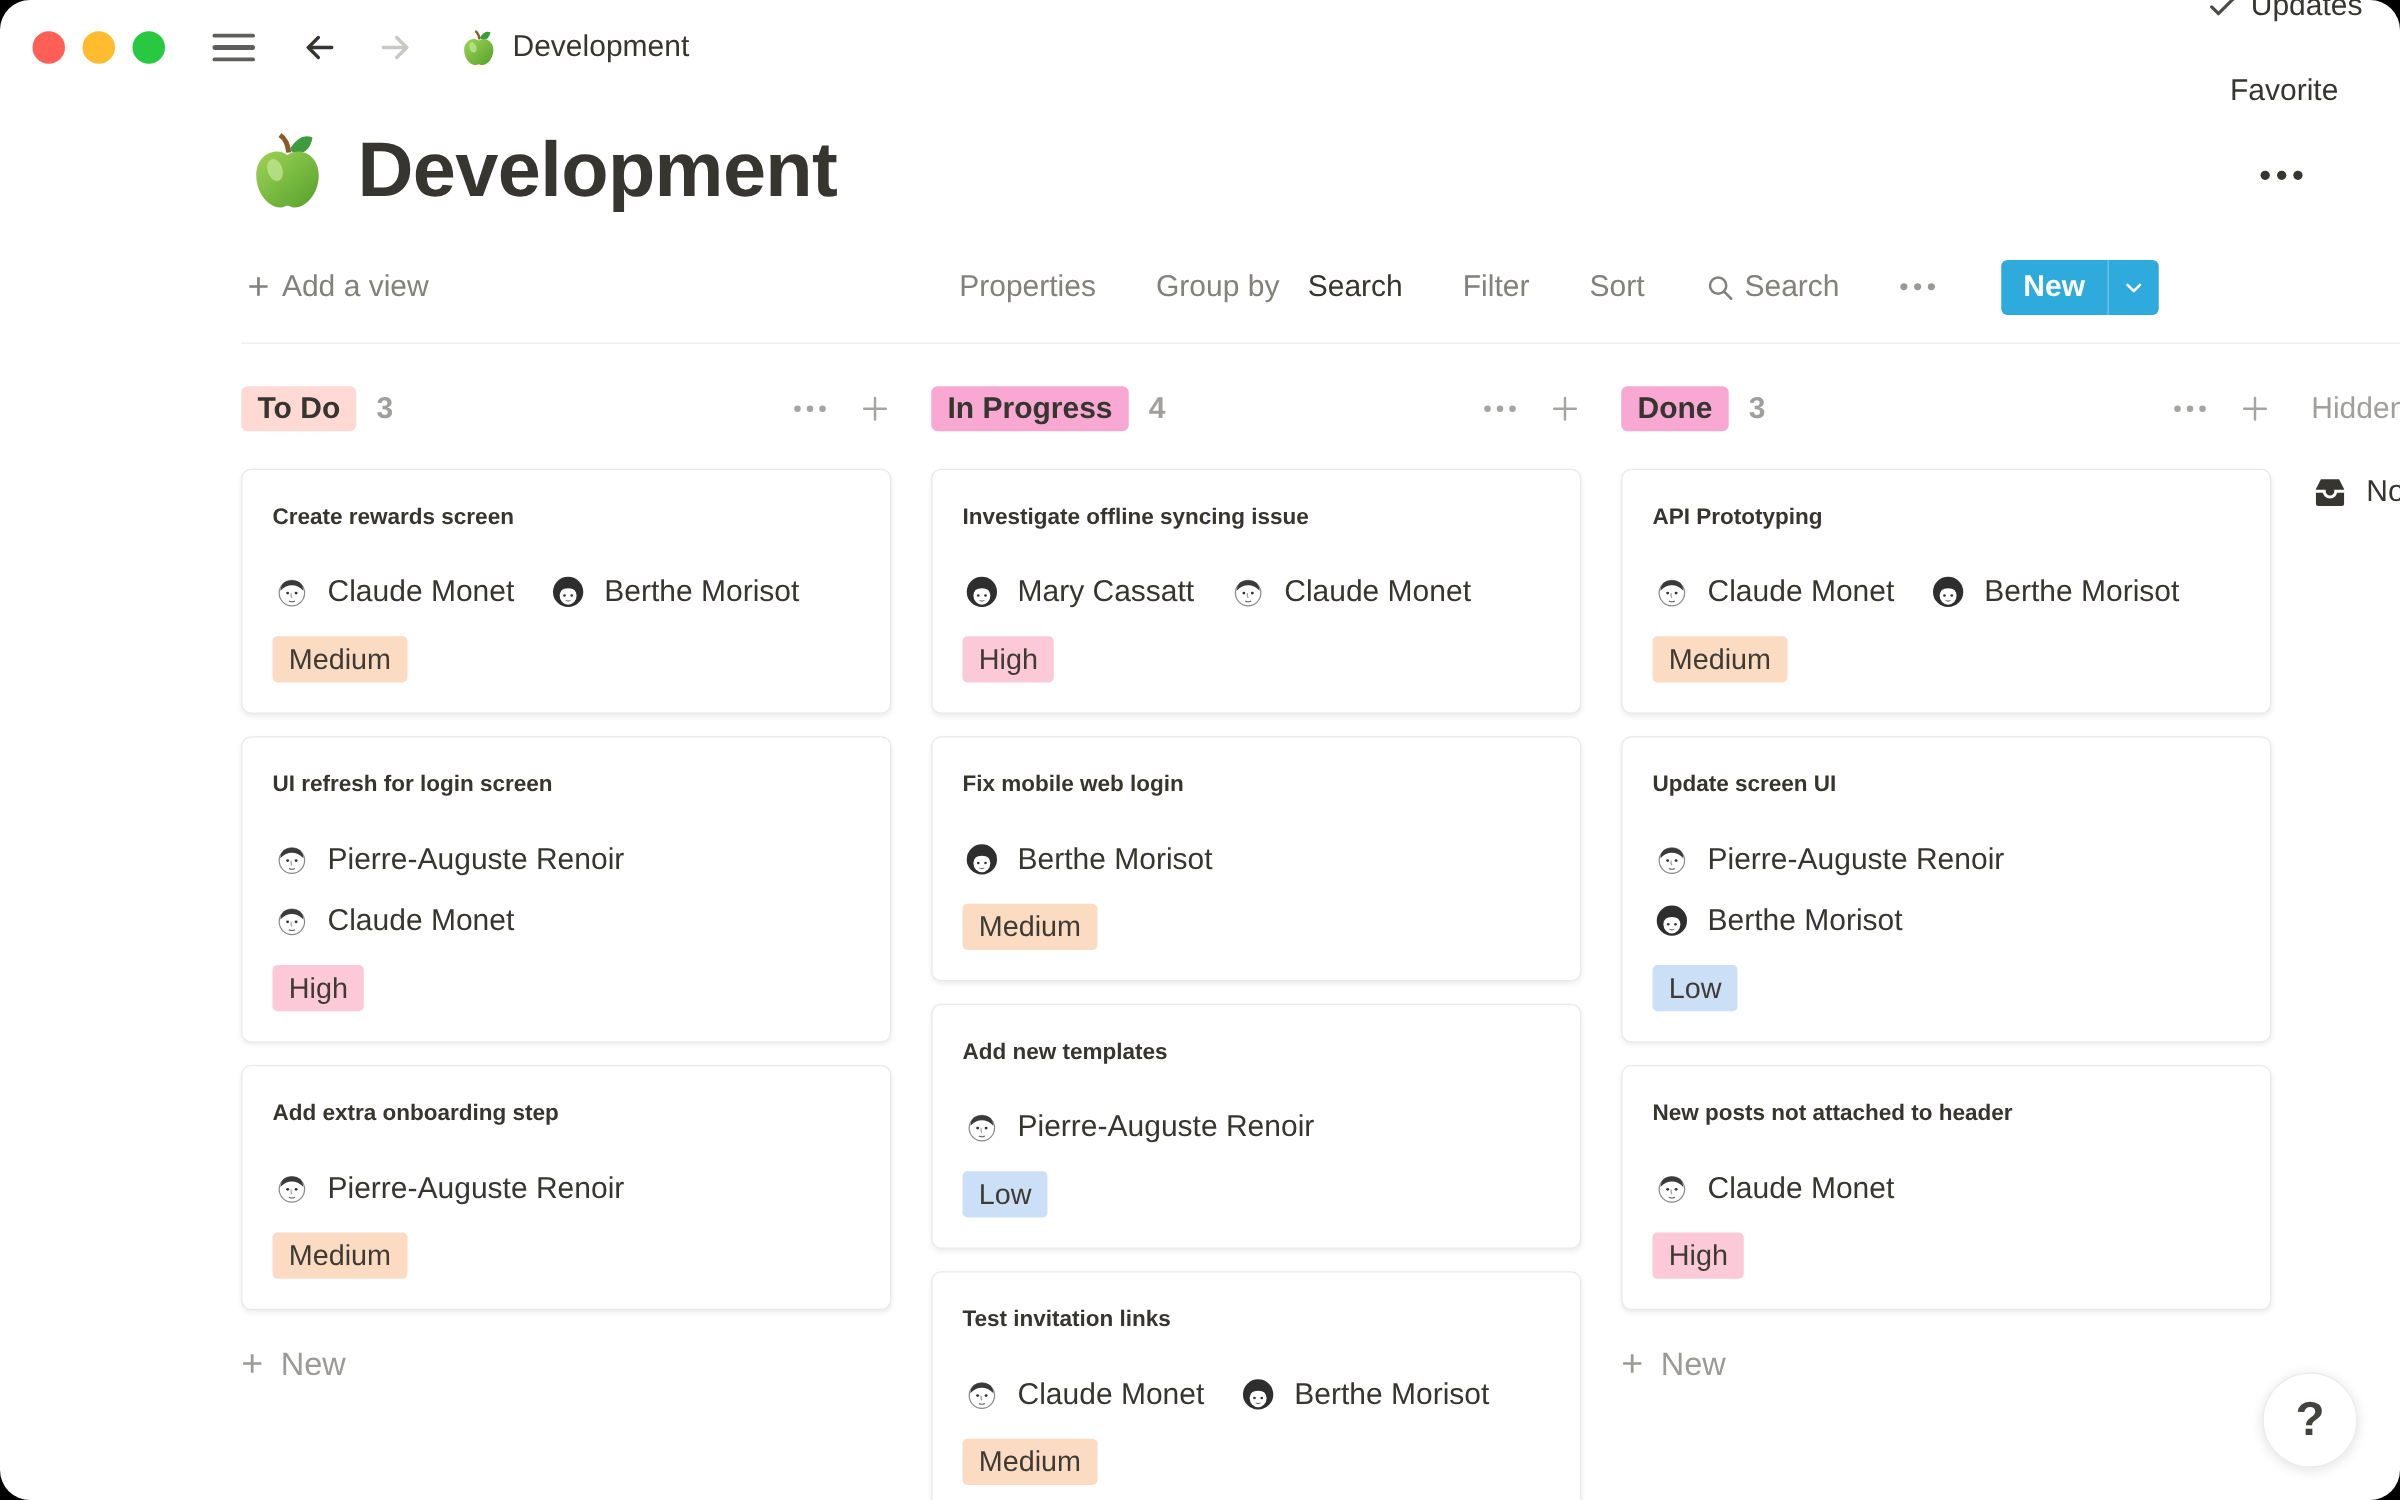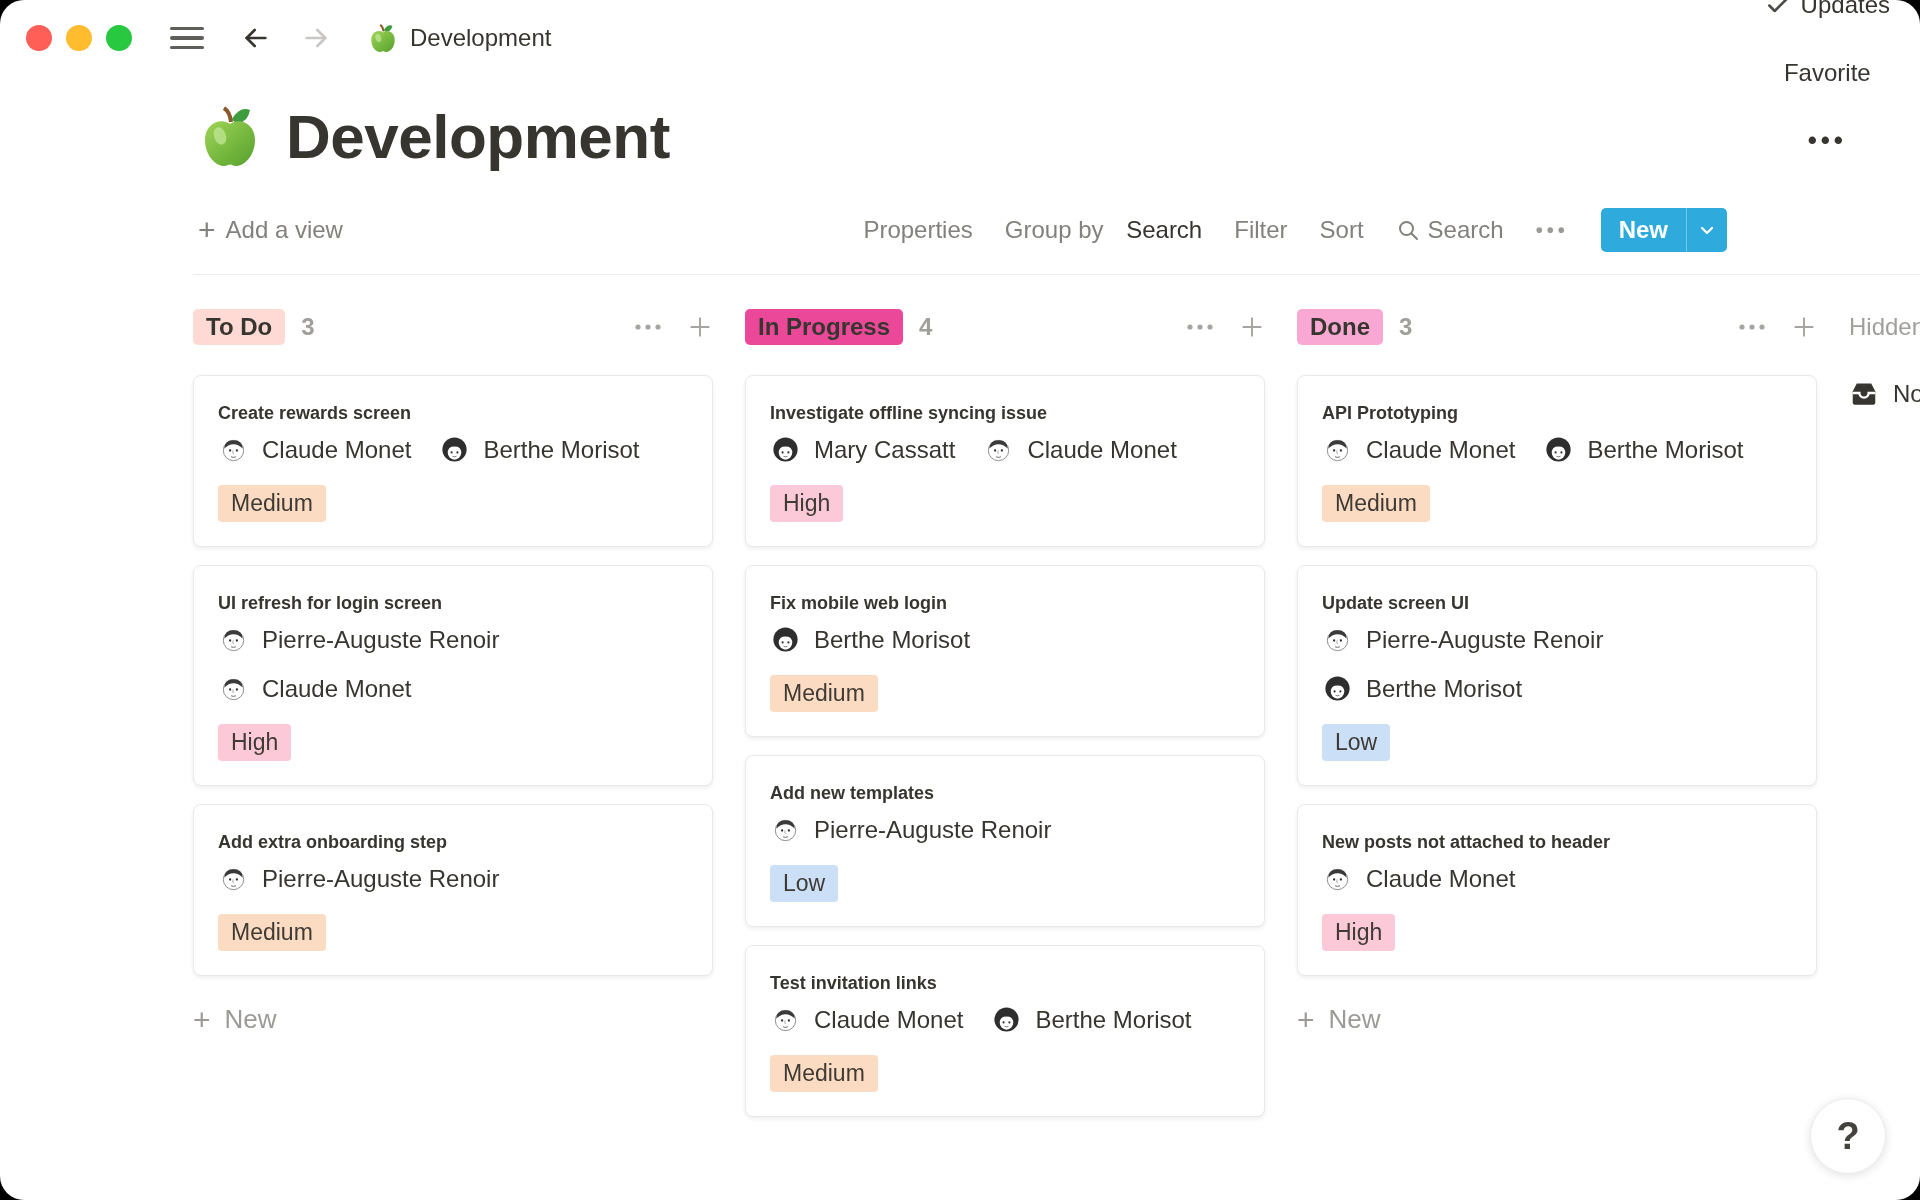--- a/index.html
+++ b/index.html
@@ -18,41 +18,41 @@
   .breadcrumb { display:flex; align-items:center; gap:12px; margin-left:36px; font-size:24px; }
   .topbar-right { margin-left:auto; display:flex; align-items:center; gap:40px; font-size:24px;flex-direction:column; }
   .topbar-right .item { display:flex; align-items:center; gap:10px; cursor:pointer; }
   .dots { letter-spacing:4px; font-size:26px; font-weight:700; color:#37352F; line-height:1; }
   .dots.gray { color:#9A9996; font-size:20px; }
   
   .page-head { display:flex; align-items:center; gap:24px; margin:24px 0 0 198px; }
   .page-title { font-size:62px; font-weight:700; letter-spacing:-0.5px; color:#37352F; }
   .view-toolbar { display:flex; align-items:center; margin:36px 0 0 198px; padding-right:193px; }
   .add-view { display:flex; align-items:center; gap:10px; color:#82817D; font-size:24px; cursor:pointer; }
-  .vt-right { margin-left:auto; display:flex; align-items:center; gap:32px; font-size:24px; color:#82817D; }
+  .vt-right { margin-left:auto; display:flex; align-items:center; gap:48px; font-size:24px; color:#82817D; }
   .vt-right .vt-item { cursor:pointer; display:flex; align-items:center; gap:8px; }
   .groupby b { color:#37352F; font-weight:400; }
   .new-btn { display:flex; align-items:stretch; height:44px; border-radius:5px; overflow:hidden; color:#fff; cursor:pointer; }
   .new-btn .nb-label { display:flex; align-items:center; padding:0 18px; font-size:24px; font-weight:600; }
   .new-btn .nb-divider { width:1px; background:rgba(255,255,255,0.35); }
   .new-btn .nb-chevron { display:flex; align-items:center; padding:0 10px; }
   .rule { height:1px; background:#EDECE9; margin:22px 0 0 193px; }
   
   .board { display:flex; gap:32px; margin:34px 0 0 193px; align-items:flex-start; }
   .column { width:520px; flex-shrink:0; }
   .col-head { display:flex; align-items:center; height:36px;font-weight:bold; }
   .status-pill { font-size:24px; padding:4px 13px; border-radius:5px; color:#37352F; cursor:pointer; }
   .col-count { margin-left:16px; color:#A09F9C; font-size:24px; }
   .col-actions { margin-left:auto; display:flex; align-items:center; gap:24px; color:#A5A4A1; }
   .col-actions .ic { cursor:pointer; display:flex; align-items:center; }
   .cards { display:flex; flex-direction:column; gap:18px; margin-top:30px; }
   .card { background:#fff; border:1px solid #E9E9E7; border-radius:8px;
           box-shadow:0 2px 4px rgba(15,15,15,0.07); padding:22px 24px 24px; cursor:pointer; }
   .card h3 { font-size:18px; font-weight:700; line-height:30px; color:#37352F; }
-  .assignees { margin-top:6px; display:flex; }
+  .assignees { margin-top:30px; display:flex; }
   .assignees.row { flex-direction:row; gap:28px; flex-wrap:wrap; }
   .assignees.stack { flex-direction:column; gap:18px; }
   .assignee { display:flex; align-items:center; gap:13px; font-size:24px; color:#37352F; white-space:nowrap; }
   .avatar { width:31px; height:31px; flex-shrink:0; }
   .tag { display:inline-block; margin-top:20px; font-size:23px; line-height:1; padding:7px 13px; border-radius:4px; color:#3F3A34; }
   .col-new { margin-top:28px; display:flex; align-items:center; gap:14px; color:#9B9A97; font-size:26px; cursor:pointer; }
   
   .hidden-col { flex-shrink:0; width:260px; }
   .hidden-title { color:#A09F9C; font-size:24px; line-height:36px; white-space:nowrap; }
   .hidden-item { margin-top:34px; display:flex; align-items:center; gap:14px; font-size:24px; color:#37352F; white-space:nowrap; cursor:pointer; }
@@ -283,21 +283,21 @@
             <div><span class="tag" style="background:#FBDCC3">Medium</span></div>
           </div>
         </div>
         <div class="col-new">
           <span class="plus-glyph">+</span>
           <span>New</span>
         </div>
       </div>
       <div class="column">
         <div class="col-head">
-          <span class="status-pill" style="background:#ec4899">In Progress</span>
+          <span class="status-pill" style="background:#f9a8d4">In Progress</span>
           <span class="col-count">4</span>
           <span class="col-actions">
             <span class="ic">
               <svg width="30" height="10" viewBox="0 0 30 10">
                 <circle cx="5" cy="5" r="2.6" fill="#A5A4A1"></circle>
                 <circle cx="15" cy="5" r="2.6" fill="#A5A4A1"></circle>
                 <circle cx="25" cy="5" r="2.6" fill="#A5A4A1"></circle>
               </svg>
             </span>
             <span class="ic">

